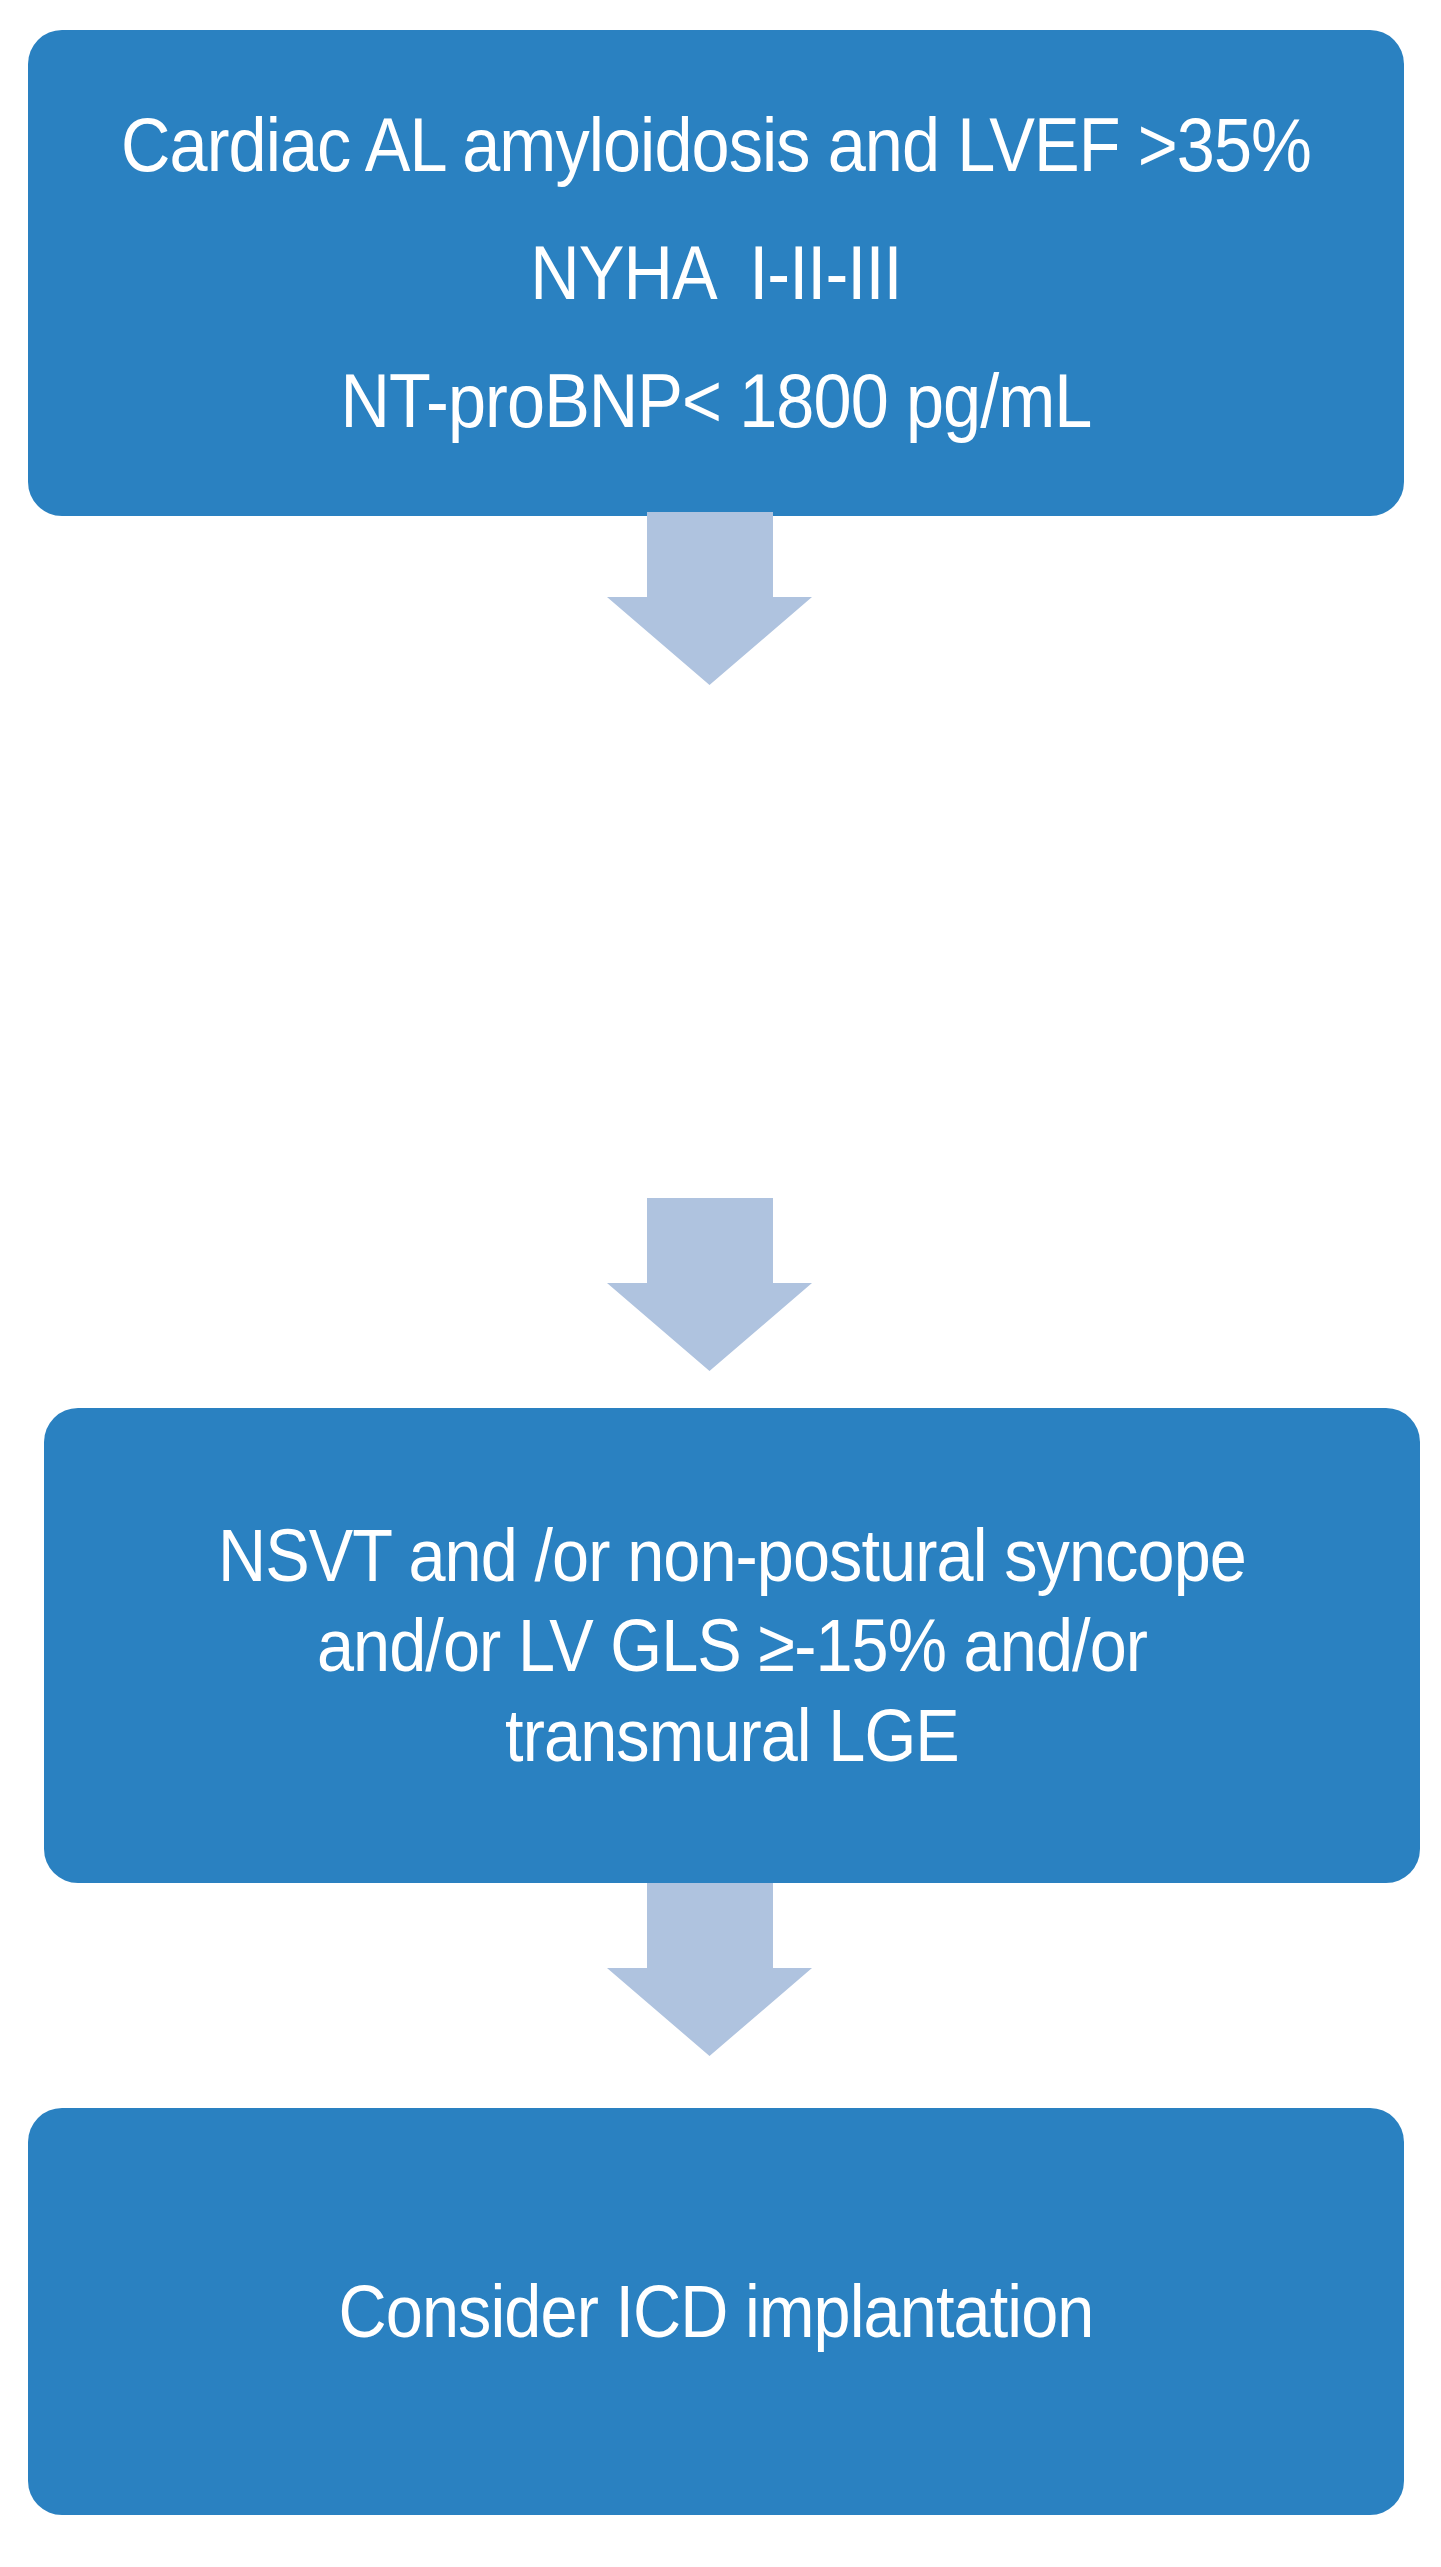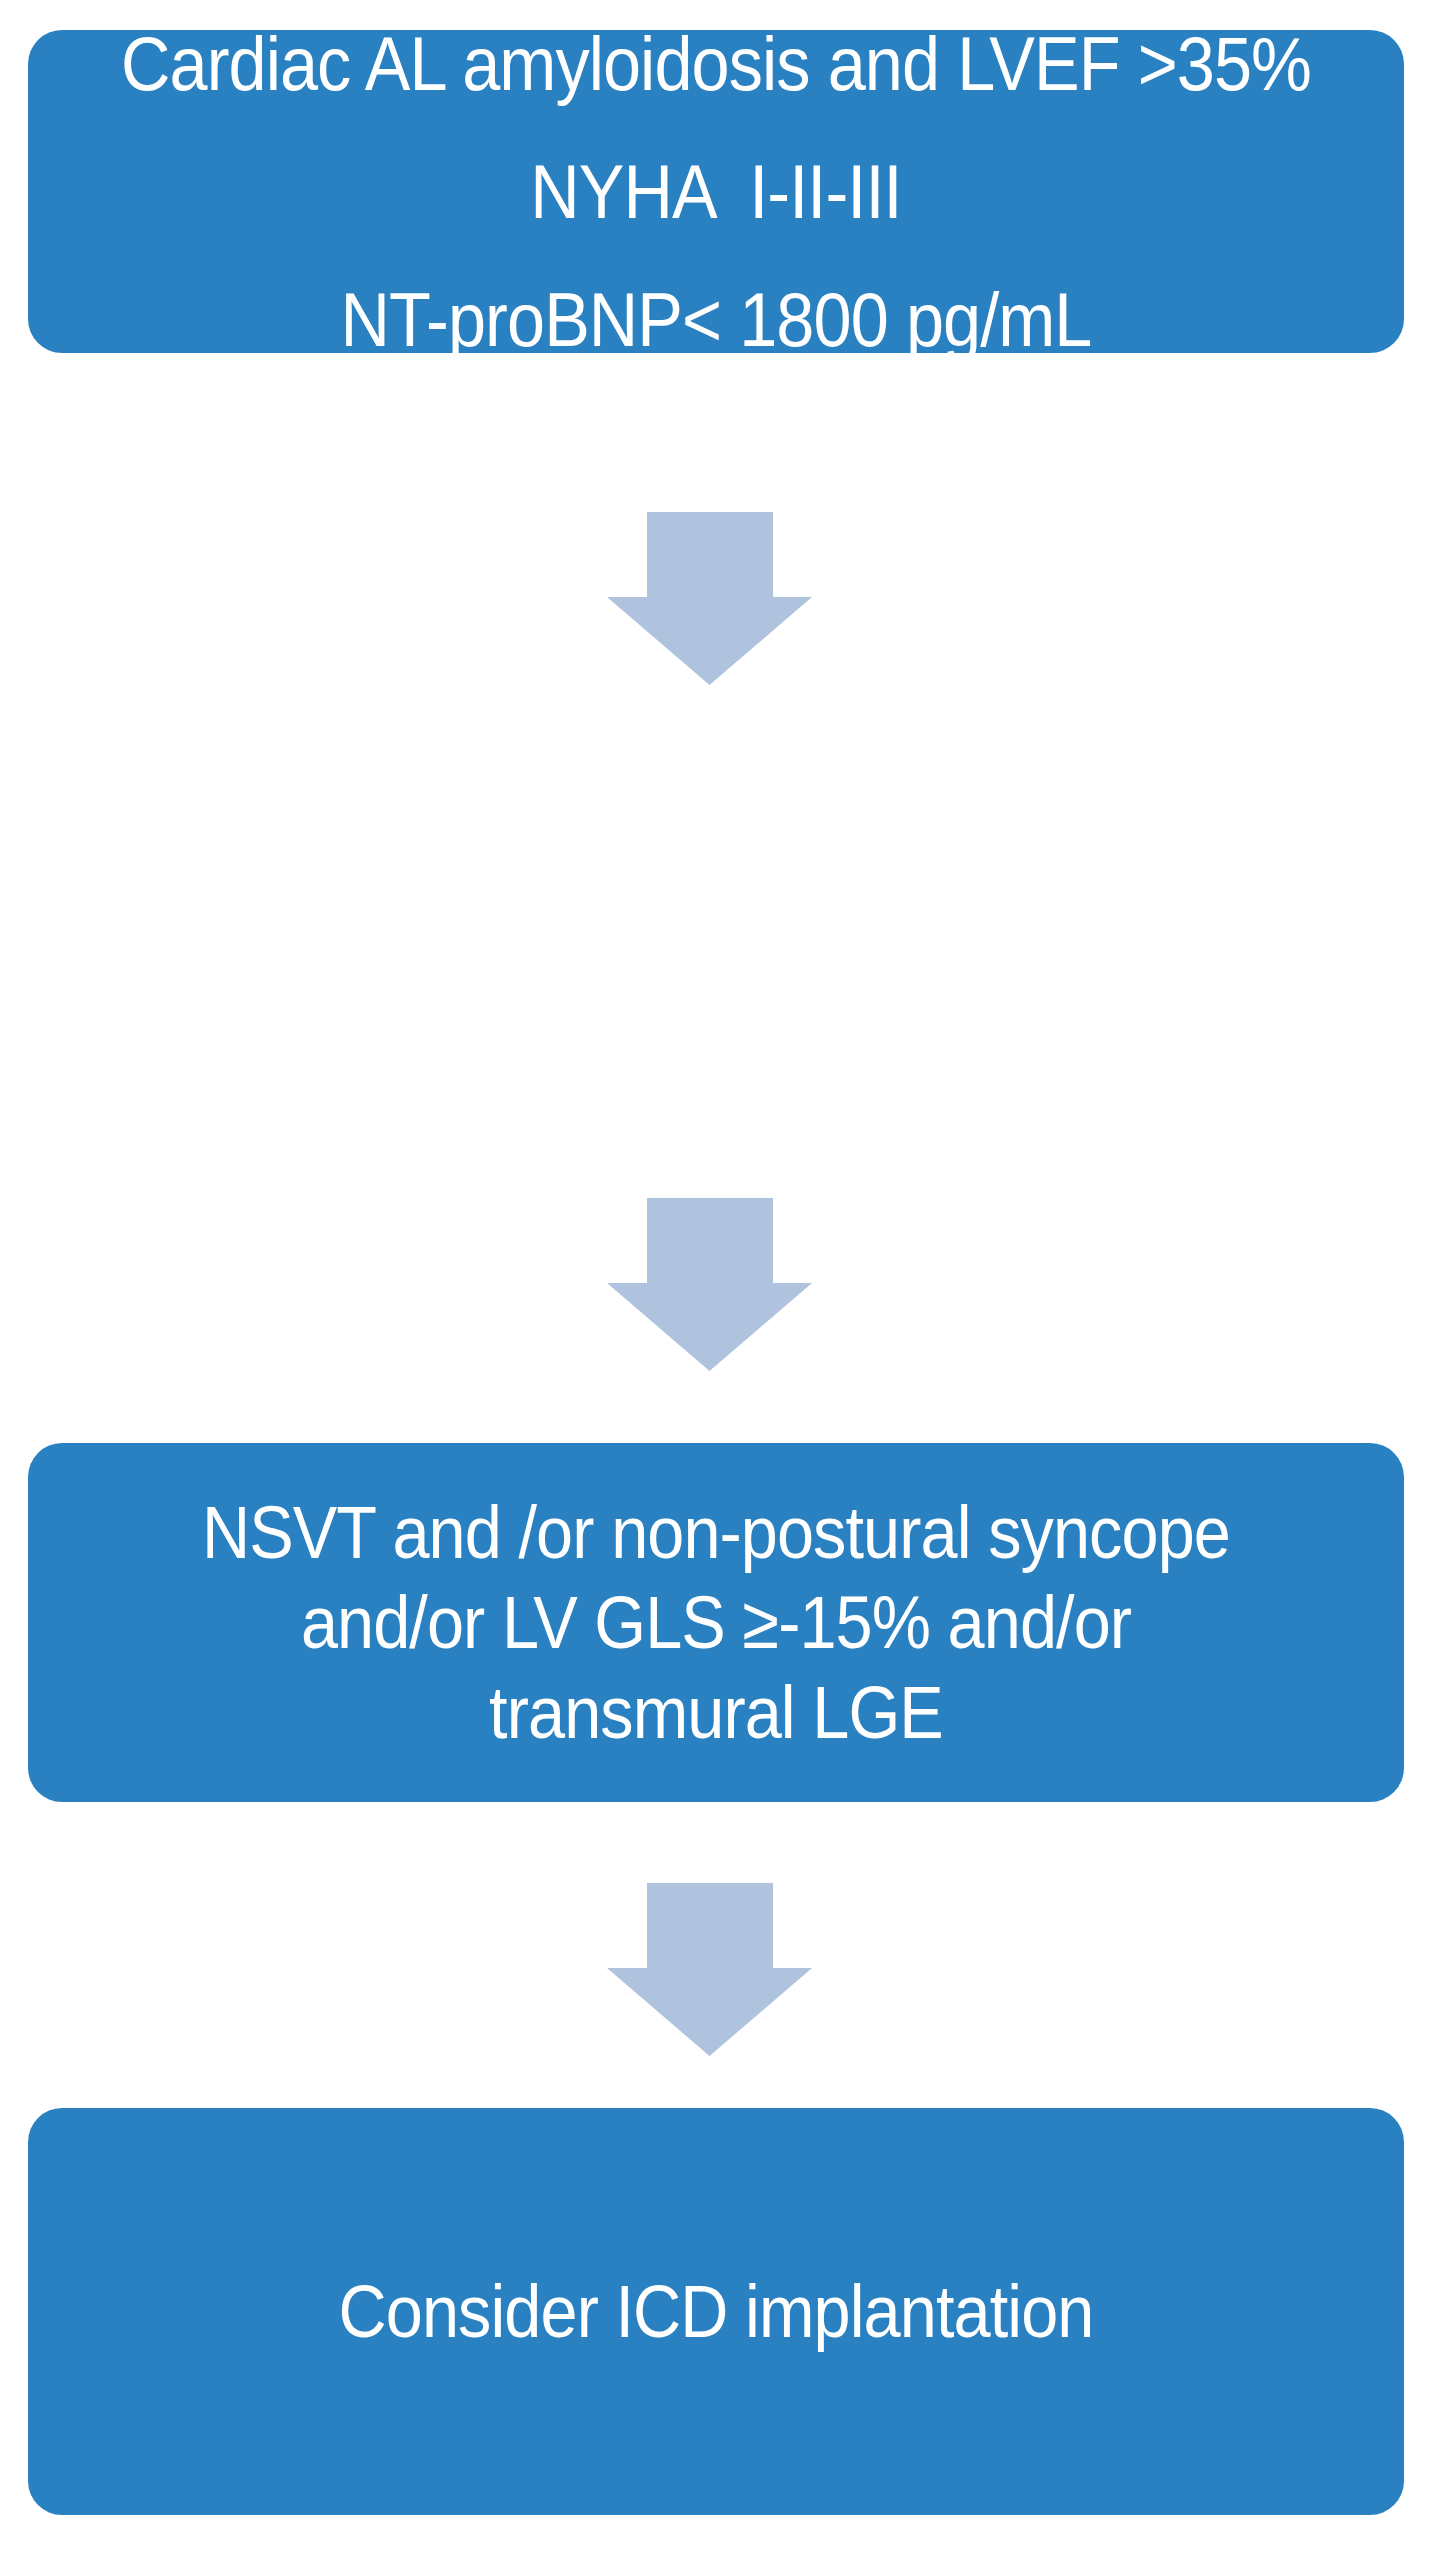--- a/index.html
+++ b/index.html
@@ -30,23 +30,23 @@
   .lines {
     width: 100%;
     transform: scaleX(0.9);
     transform-origin: 50% 50%;
   }
   .line {
     color: #ffffff;
     letter-spacing: -1px;
     white-space: pre-wrap;
   }
-  .node-1 { top: 30px;   height: 323px; }
+  .node-1 { top: 30px;   height: 486px; }
   .node-2 { top: 723px;  height: 439px; }
-  .node-3 { top: 1443px; height: 359px; }
+  .node-3 { top: 1408px; height: 475px; margin-left: 16px; }
   .node-4 { top: 2108px; height: 407px; }
   .node-1 .line { font-size: 76px; line-height: 128px; }
   .node-2 .line { font-size: 74px; line-height: 100px; }
   .node-3 .line { font-size: 74px; line-height: 90px; }
   .node-4 .line { font-size: 74px; line-height: 100px; }
   .arrow {
     position: absolute;
     left: 607px;
     width: 205px;
     height: 173px;

